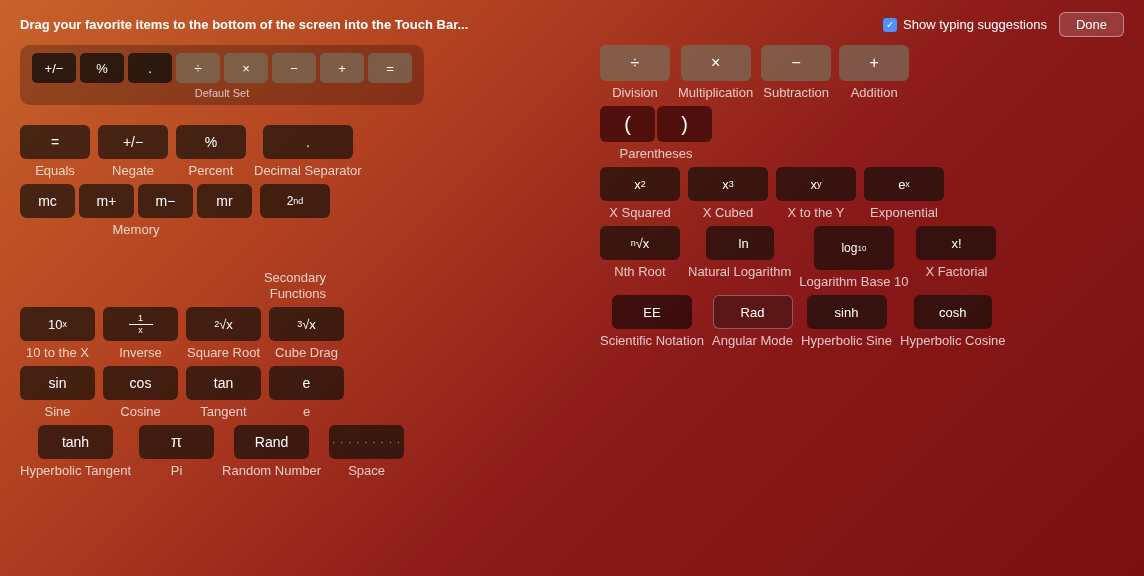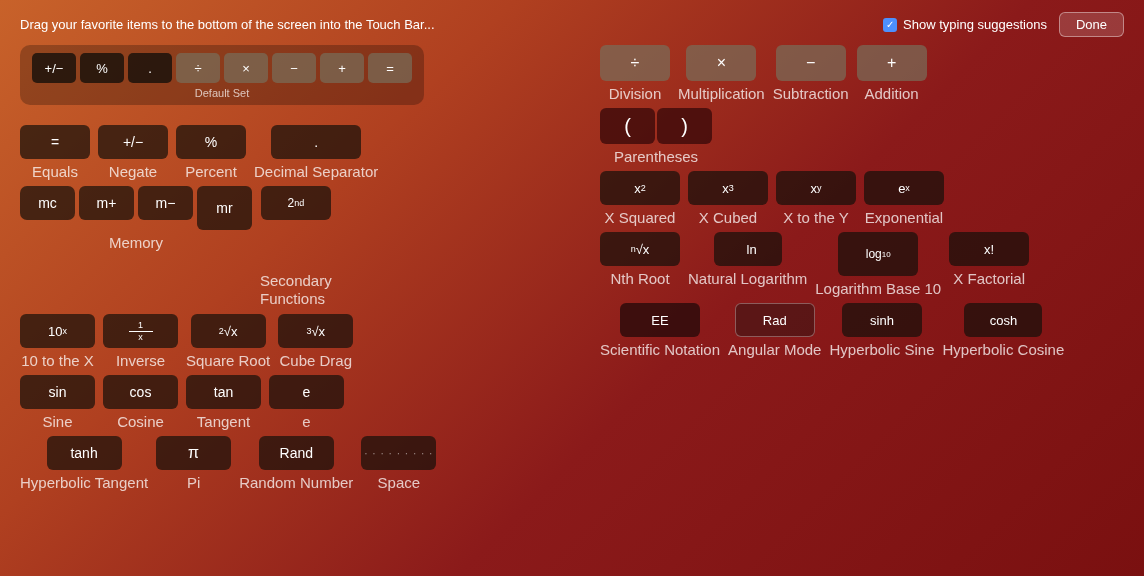--- a/index.html
+++ b/index.html
@@ -13,21 +13,21 @@
       position: relative;
     }
     .top-bar {
       display: flex;
       align-items: center;
       justify-content: space-between;
       padding: 12px 20px 8px 20px;
     }
     .drag-text {
       font-size: 13px;
-      font-weight: 400;
+      font-weight: 700;
       color: #fff;
       text-align: center;
     }
     .top-right {
       display: flex;
       align-items: center;
       gap: 12px;
     }
     .show-typing {
       display: flex;
@@ -99,23 +99,23 @@
       display: flex;
       flex-direction: column;
       align-items: center;
       gap: 4px;
     }
     .item-keys-row {
       display: flex;
       gap: 4px;
     }
     .item-label {
-      font-size: 15px;
+      font-size: 13px;
       color: rgba(255,255,255,0.75);
-      text-align: left;
+      text-align: right;
       white-space: nowrap;
     }
     
     .ds-container {
       background: rgba(0,0,0,0.25);
       border-radius: 10px;
       padding: 8px 12px 6px 12px;
       display: inline-block;
       margin-bottom: 10px;
     }
@@ -191,21 +191,21 @@
         <span class="item-label">Decimal Separator</span>
       </div>
     </div>
 
     <div class="items-row">
       <div class="item-group">
         <div class="item-keys-row">
           <div class="key key-dark" style="width:55px; height:34px;border-radius:7px;">mc</div>
           <div class="key key-dark" style="width:55px; height:34px;">m+</div>
           <div class="key key-dark" style="width:55px; height:34px;">m−</div>
-          <div class="key key-dark" style="width:55px; height:44px;">mr</div>
+          <div class="key key-dark" style="width:55px; height:34px;">mr</div>
         </div>
         <span class="item-label">Memory</span>
       </div>
       <div class="item-group">
         <div class="key key-dark" style="width:70px; height:34px; font-size:12px;">2<sup>nd</sup></div>
         <span class="item-label" style="white-space:pre-line; line-height:1.2;margin-top:48px;">Secondary
 Functions</span>
       </div>
     </div>
 

